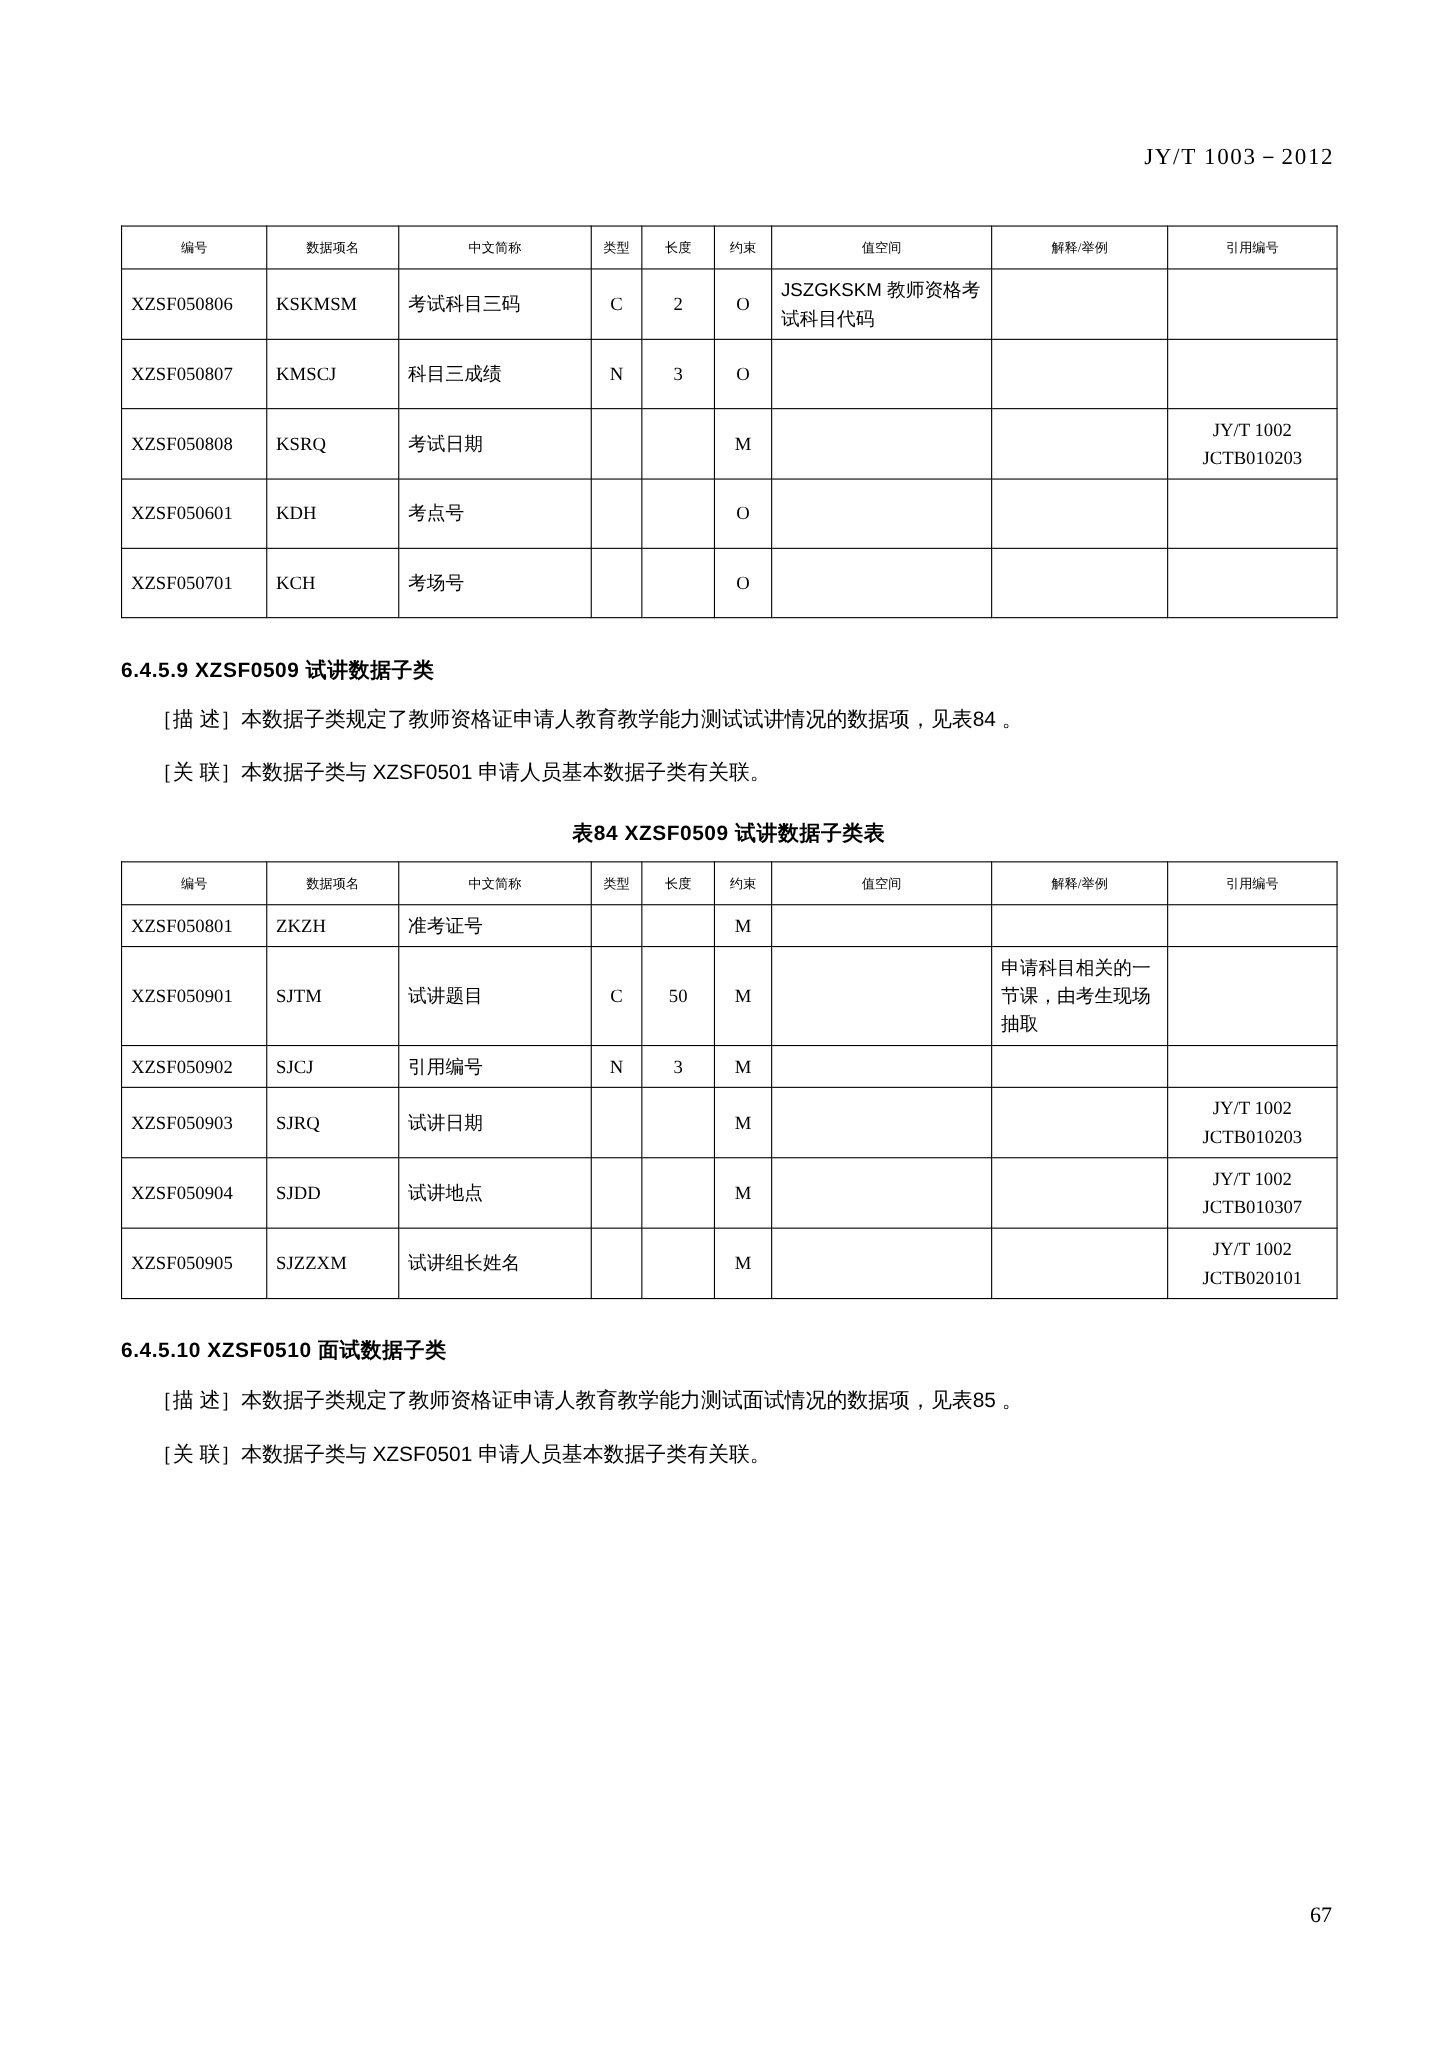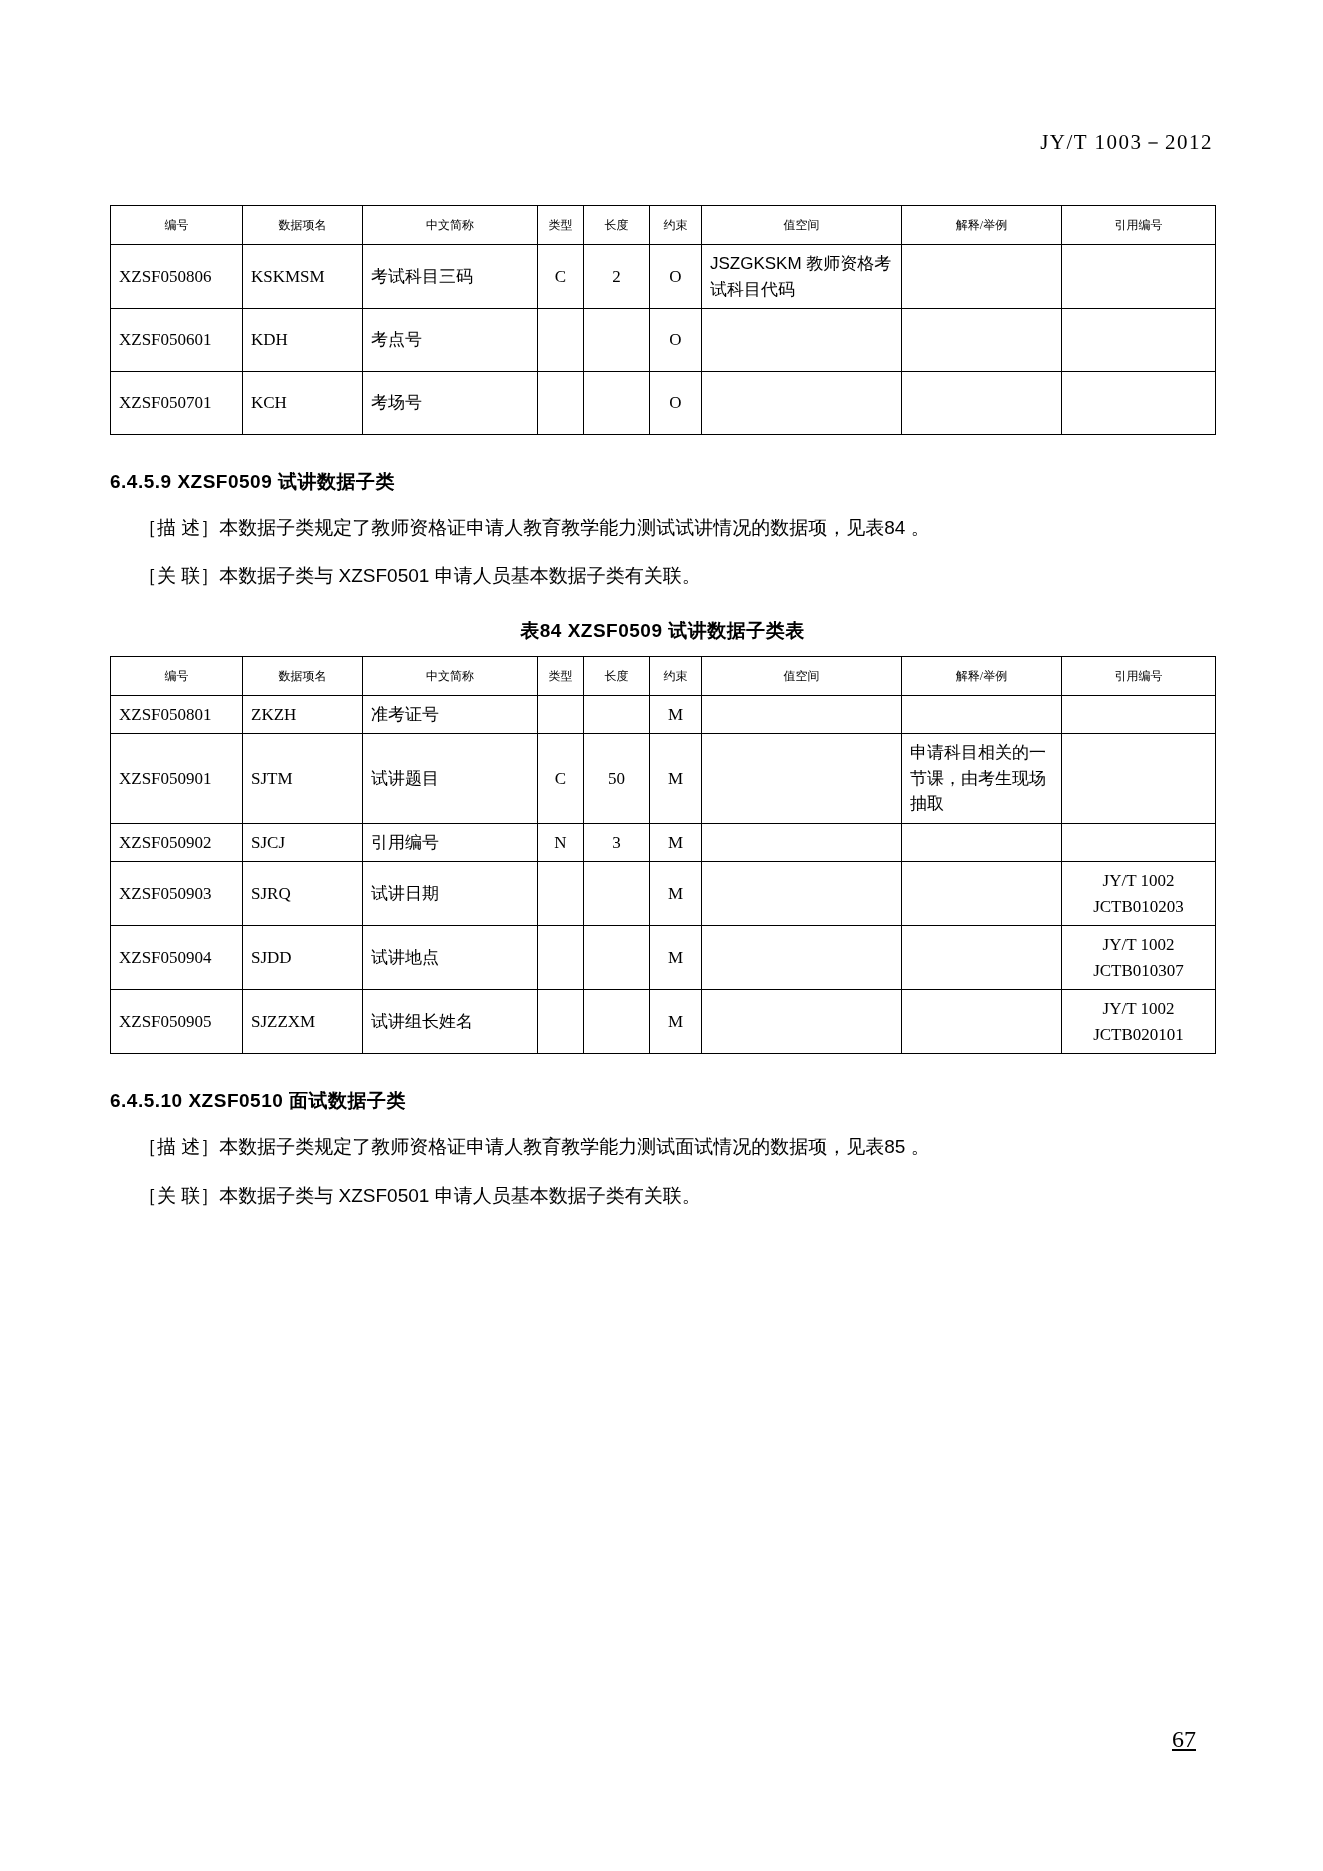--- a/index.html
+++ b/index.html
@@ -94,25 +94,24 @@
     text-align: center;
     font-family: "Liberation Sans", sans-serif;
     font-size: 19px;
     font-weight: bold;
     margin: 26px 0 12px 0;
     letter-spacing: 0.5px;
   }
 
   .page-number {
     position: absolute;
-    right: 127px;
+    right: 112px;
     bottom: 118px;
     font-family: "Liberation Serif", serif;
-    font-size: 24px;
-    text-decoration: underline;
+    font-size: 20px;
   }
   .tall td { height: 50px; }
   .multiline { line-height: 1.55; }
 </style>
 </head>
 <body>
 
 <div class="page">
 
   <div class="header">JY/T 1003－2012</div>
@@ -150,20 +149,42 @@
           <td class="cell-num">KSKMSM</td>
           <td class="cell-cn">考试科目三码</td>
           <td class="center">C</td>
           <td class="center">2</td>
           <td class="center">O</td>
           <td class="cell-cn multiline">JSZGKSKM 教师资格考试科目代码</td>
           <td></td>
           <td></td>
         </tr>
         <tr class="tall">
+          <td class="cell-num">XZSF050807</td>
+          <td class="cell-num">KMSCJ</td>
+          <td class="cell-cn">科目三成绩</td>
+          <td class="center">N</td>
+          <td class="center">3</td>
+          <td class="center">O</td>
+          <td></td>
+          <td></td>
+          <td></td>
+        </tr>
+        <tr class="tall">
+          <td class="cell-num">XZSF050808</td>
+          <td class="cell-num">KSRQ</td>
+          <td class="cell-cn">考试日期</td>
+          <td class="center"></td>
+          <td class="center"></td>
+          <td class="center">M</td>
+          <td></td>
+          <td></td>
+          <td class="cell-num multiline center">JY/T 1002 JCTB010203</td>
+        </tr>
+        <tr class="tall">
           <td class="cell-num">XZSF050601</td>
           <td class="cell-num">KDH</td>
           <td class="cell-cn">考点号</td>
           <td class="center"></td>
           <td class="center"></td>
           <td class="center">O</td>
           <td></td>
           <td></td>
           <td></td>
         </tr>

